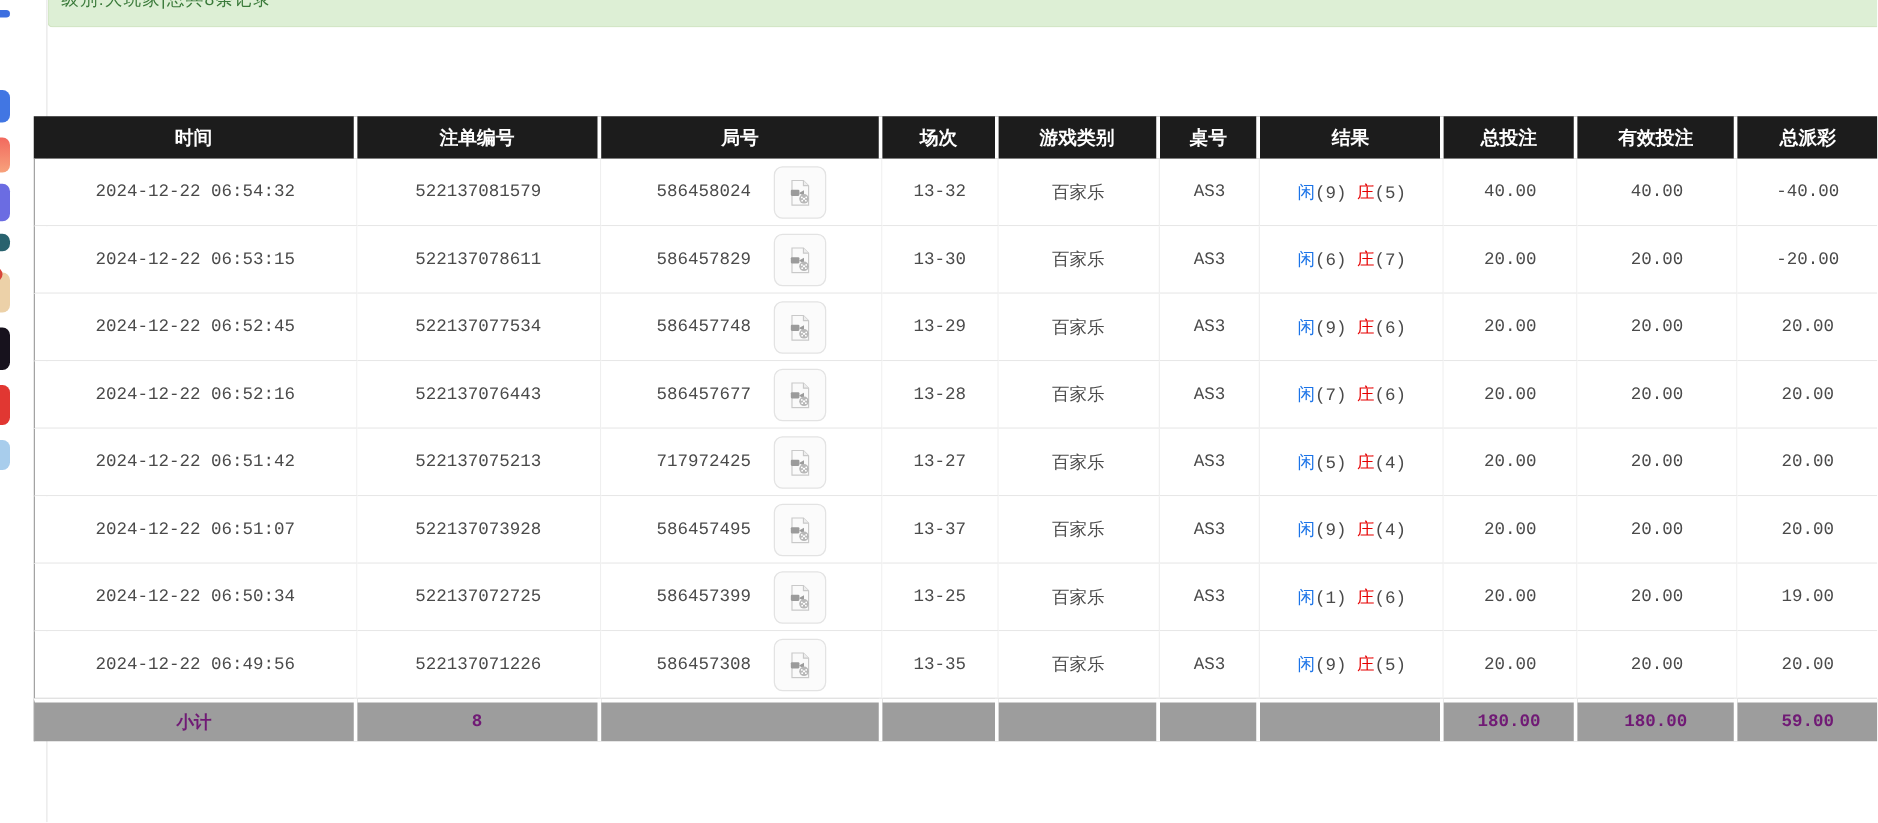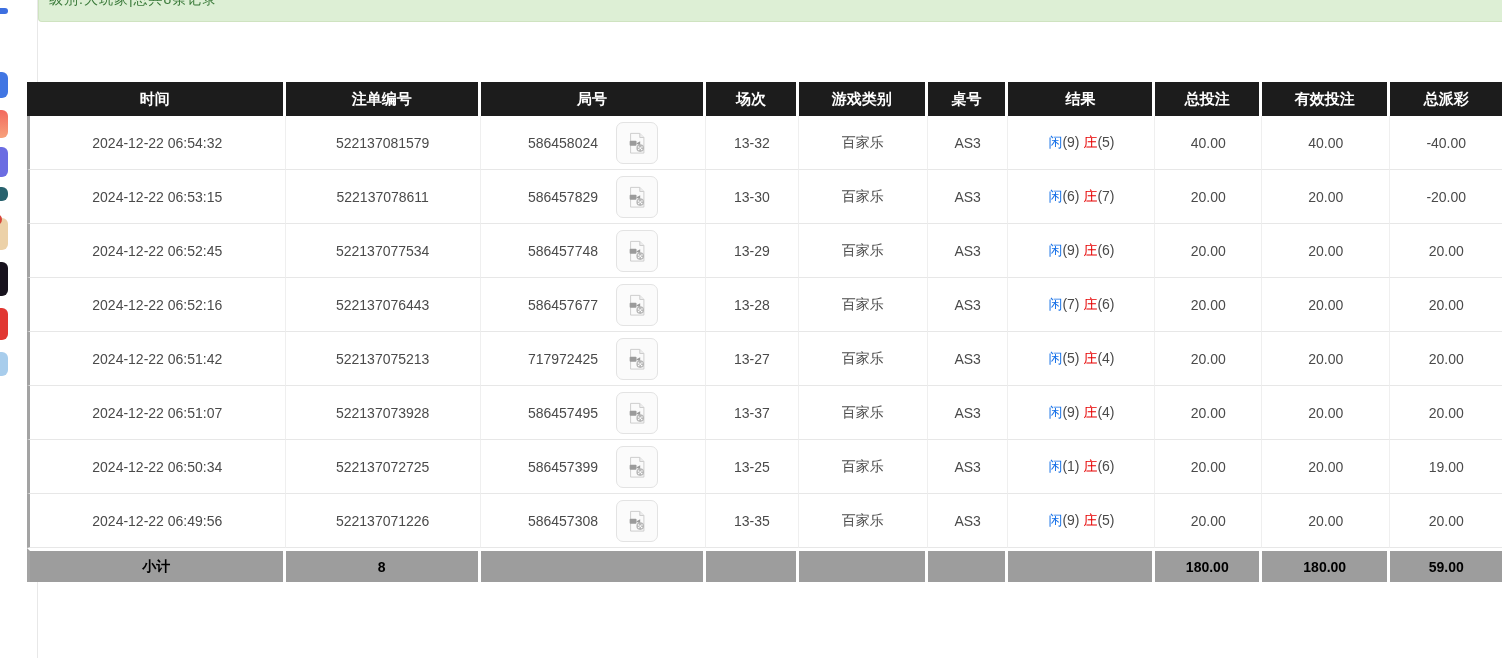--- a/index.html
+++ b/index.html
@@ -12,40 +12,40 @@
 
   
   .v-divider{position:absolute;left:37px;top:0;bottom:0;width:1px;background:#e8e8e8;}
 
   
   .banner{position:absolute;left:38px;right:0;top:0;height:21px;background:#ddefd5;
           border:1px solid #cfe3c0;border-top:none;border-right:none;border-radius:0 0 0 4px;overflow:hidden;}
   .banner-text{position:absolute;top:-9px;left:10px;font-size:14px;color:#3a7a3a;letter-spacing:1px;white-space:nowrap;}
 
   
-  table.records{position:absolute;left:27px;top:82px;border-collapse:separate;border-spacing:0;table-layout:fixed;}
+  table.records{position:absolute;left:27px;top:93px;border-collapse:separate;border-spacing:0;table-layout:fixed;font-family:Liberation Mono, monospace;}
   table.records th{background:var(--header-bg,#1c1c1c);color:#fff;font-size:15px;font-weight:bold;
       height:34px;text-align:center;border-right:3px solid #fff;padding:0;}
   table.records th:last-child{border-right:none;}
   table.records td{height:53px;text-align:center;vertical-align:middle;font-size:14px;color:#4a4a4a;
       background:#fff;border-bottom:1px solid #e7e7e7;border-right:1px solid #efefef;padding:0;}
-  table.records td:first-child{border-left:3px solid #a3a3a3;margin-left:28px;}
+  table.records td:first-child{border-left:1px solid #a3a3a3;margin-left:28px;}
   table.records td:last-child{border-right:none;}
 
   .round-cell{display:inline-flex;align-items:center;gap:18px;justify-content:flex-start;}
   .video-btn{display:inline-flex;align-items:center;justify-content:center;width:40px;height:40px;
       background:#fbfbfb;border:1px solid #e3e3e3;border-radius:7px;cursor:pointer;}
 
   .blue{color:var(--link-blue,#1a73e8);}
   .red{color:var(--negative-red,#f40000);}
   .player{color:var(--player-blue,#1a73e8);}
   .banker{color:var(--banker-red,#e60000);}
   .res-num{color:#4a4a4a;}
 
-  tr.summary td{background:var(--footer-bg,#9d9d9d);color:#000000;font-weight:bold;font-size:14px;height:31px;
+  tr.summary td{background:var(--footer-bg,#9d9d9d);color:#701a75;font-weight:bold;font-size:14px;height:31px;
       border-right:3px solid #fff;border-top:3px solid #fff;border-bottom:none;border-left:none;}
   tr.summary td:last-child{border-right:none;}
 </style>
 </head>
 <body>
 
 <div class="page">
   <div id="edge-strip">
       <div class="edge-icon" style="top: 8px; height: 6px; background: rgb(61, 111, 224);"></div>
       <div class="edge-icon" style="top: 72px; height: 26px; background: rgb(65, 118, 227);"></div>

